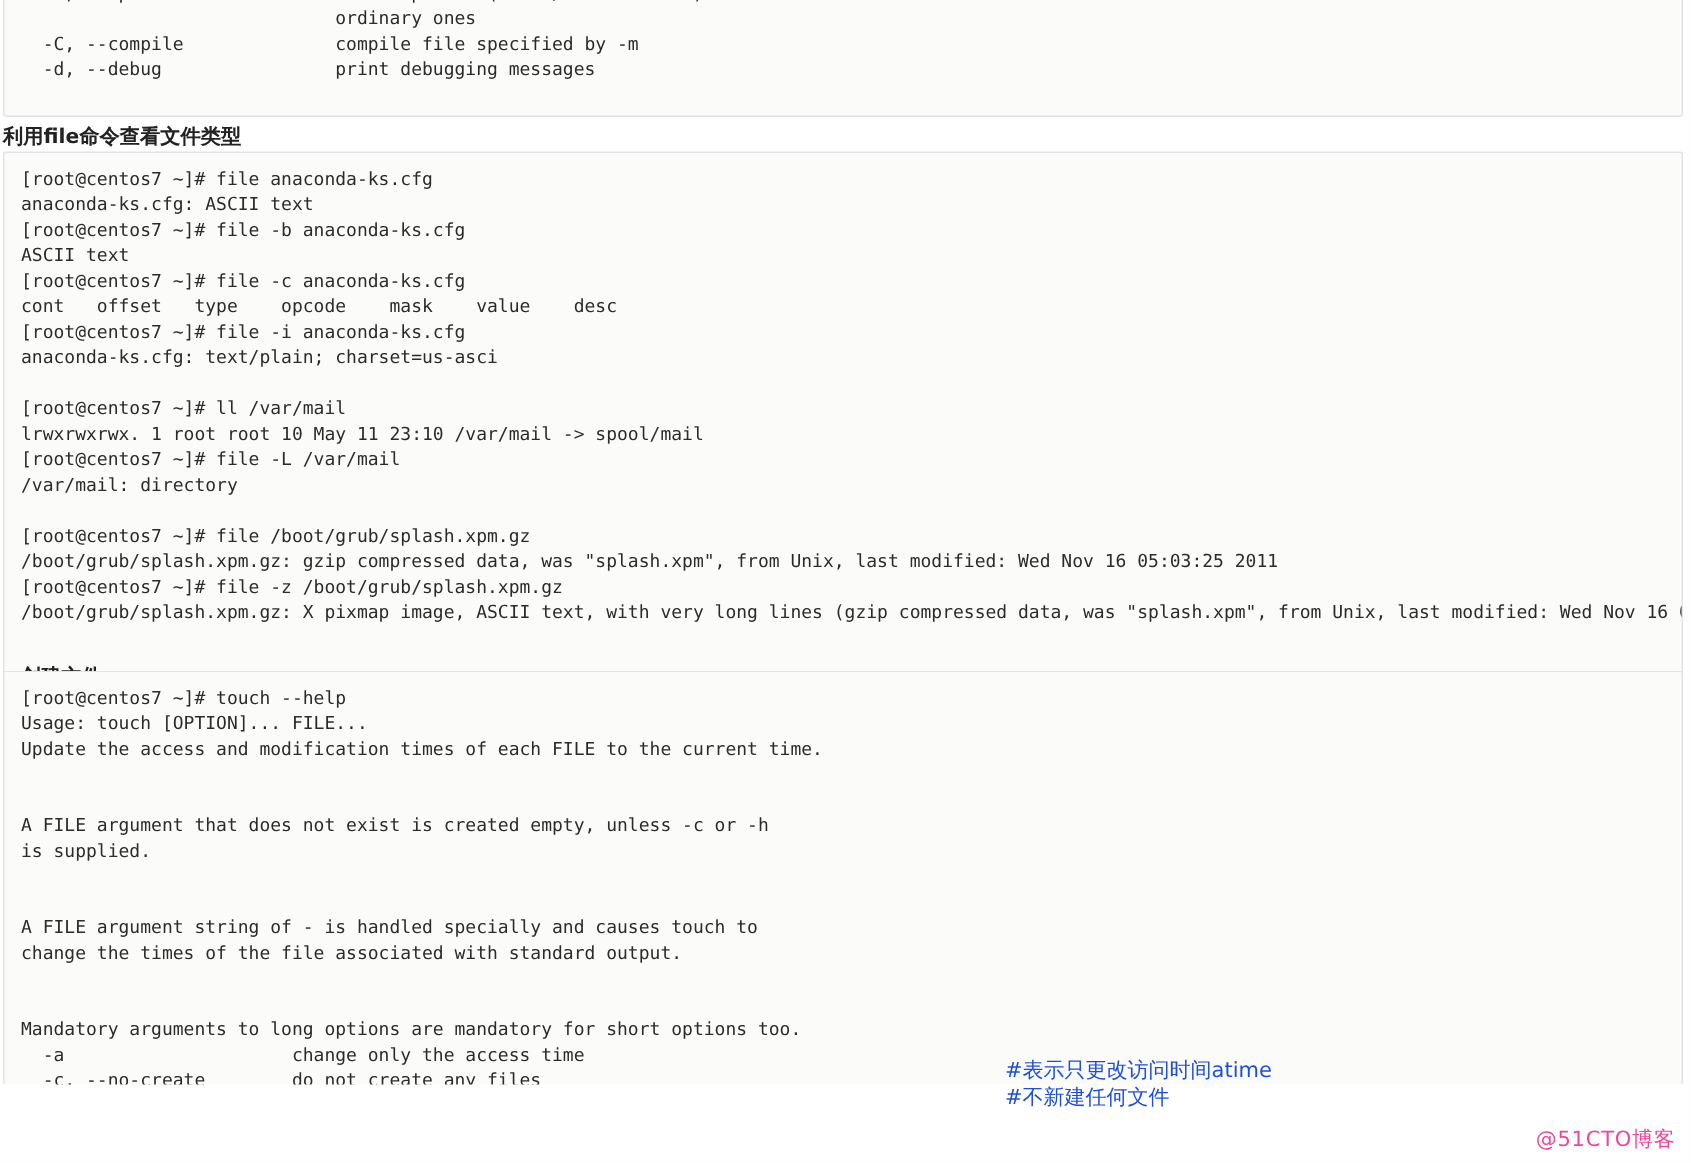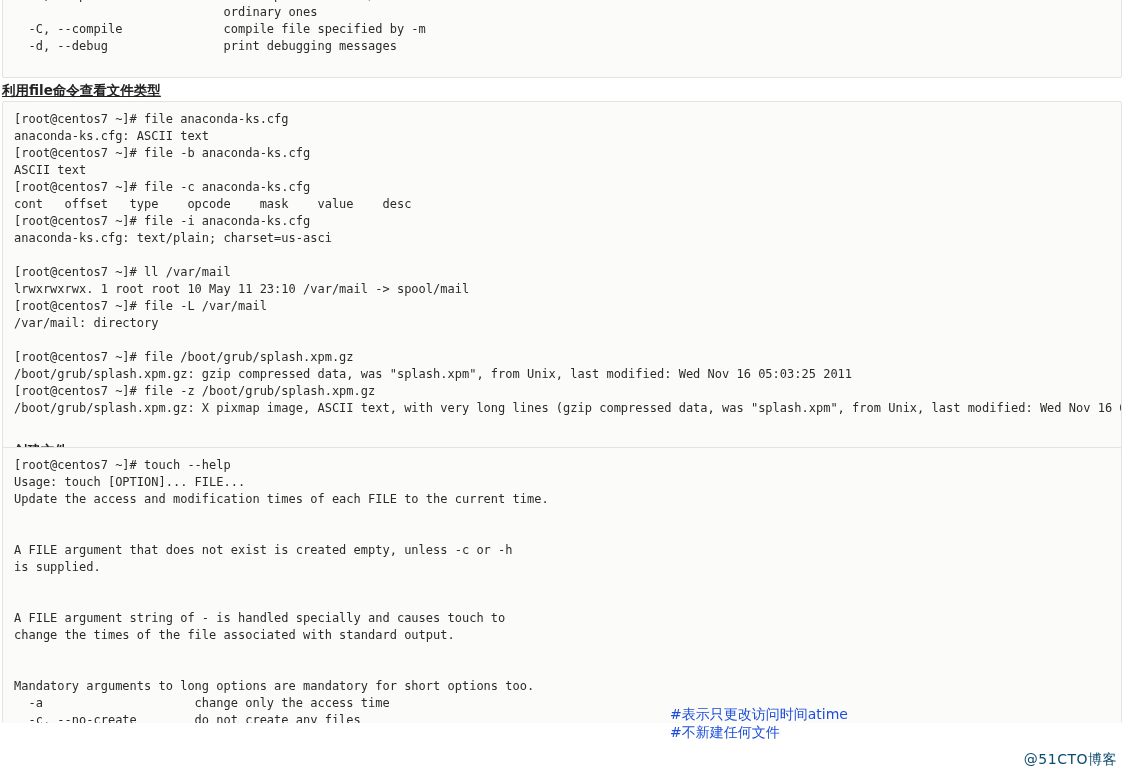--- a/index.html
+++ b/index.html
@@ -55,21 +55,20 @@
   
   .section-heading {
     position: absolute;
     left: 2px;
     font-family: "DejaVu Sans", "Liberation Sans", sans-serif;
     font-size: 13.5px;
     font-weight: bold;
     color: #222222;
     letter-spacing: 0px;
     white-space: nowrap;
-    text-decoration: underline;
   }
   #heading-file { top: 82px; }
   #heading-create { top: 442px; margin-left: 12px; }
 
   #block-file-demo {
     top: 101px;
     height: 408px;
   }
 
   #block-touch-help {
@@ -91,21 +90,21 @@
   #annot-atime { left: 670px; top: 706px; }
   #annot-nocreate { left: 670px; top: 724px; }
 
   
   #watermark {
     position: absolute;
     right: 10px;
     bottom: 6px;
     font-family: "DejaVu Sans", "Liberation Sans", sans-serif;
     font-size: 14px;
-    color: #0c4a6e;
+    color: #ec4899;
     letter-spacing: 0.5px;
     white-space: nowrap;
   }
 </style>
 </head>
 <body>
 
 <div class="page">
 
   <div class="codeblock" id="block-file-help">

